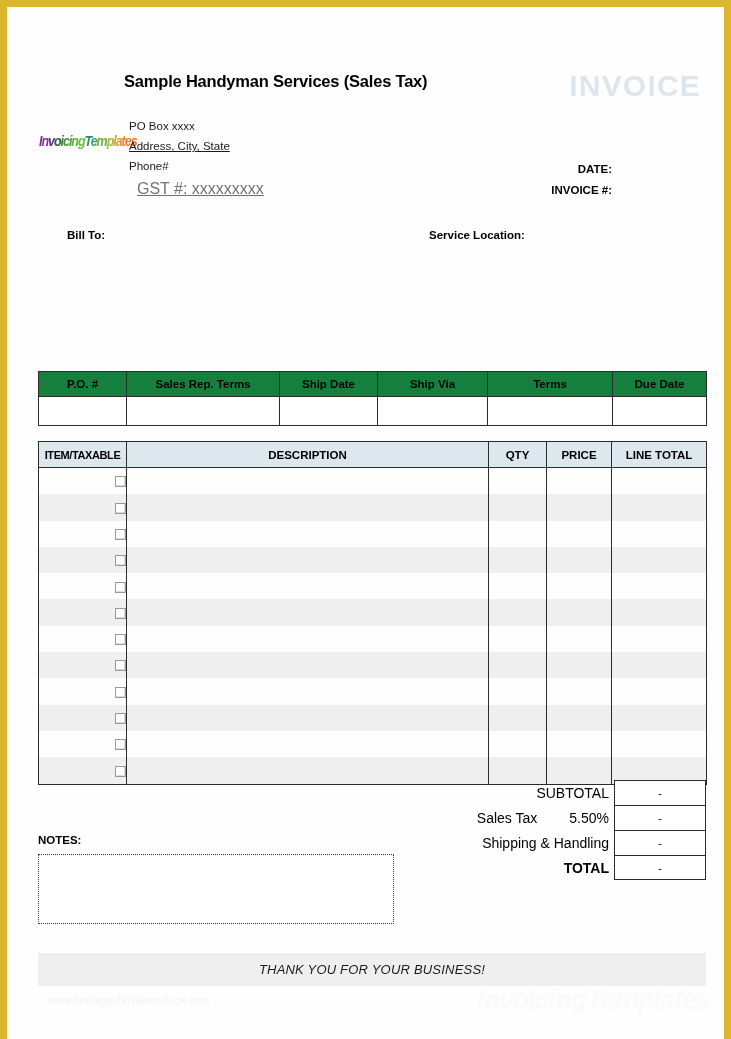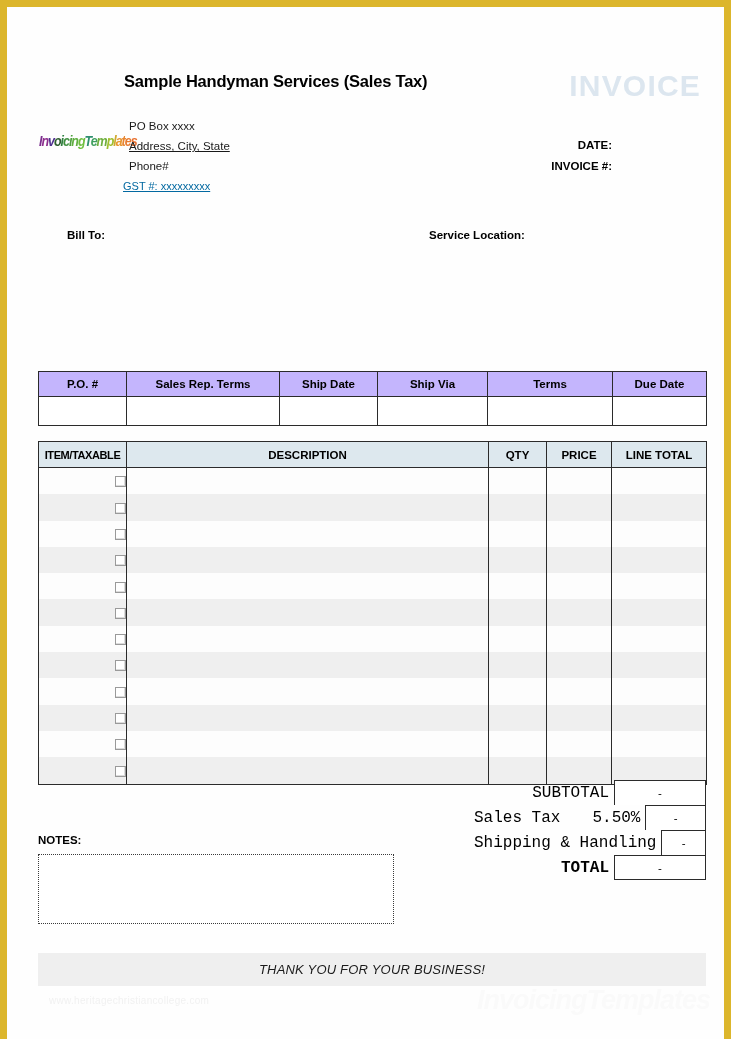--- a/index.html
+++ b/index.html
@@ -76,37 +76,38 @@
     left: 122px;
     font-size: 11.5px;
     color: #1a1a1a;
     white-space: nowrap;
   }
   #addr-0 { top: 113px; }
   #addr-1 { top: 133px; text-decoration: underline; }
   #addr-2 { top: 153px; }
   #gst-line {
     position: absolute;
-    left: 116px;
+    left: 130px;
     top: 173px;
-    font-size: 11px;
-    color: #0369a1;
+    font-size: 16px;
+    color: #737373;
     text-decoration: underline;
     white-space: nowrap;
   }
 
   .right-label {
     position: absolute;
     width: 160px;
     text-align: right;
     left: 445px;
     font-size: 11.5px;
     font-weight: bold;
     color: #000;
     white-space: nowrap;
+    margin-top: 24px;
   }
   #date-label { top: 132px; }
   #invoiceno-label { top: 153px; }
 
   #billto-label {
     position: absolute;
     left: 60px;
     top: 222px;
     font-size: 11.5px;
     font-weight: bold;
@@ -130,21 +131,21 @@
     border-collapse: collapse;
     table-layout: fixed;
   }
   #meta-table th, #meta-table td {
     border: 1px solid #2b2b2b;
     height: 24px;
     padding: 0;
     font-size: 11.5px;
   }
   #meta-table th {
-    background: #c4b5fd;
+    background: #15803d;
     font-weight: bold;
     text-align: center;
     color: #000;
   }
   #meta-table td { background: #ffffff; height: 28px; }
 
   
   #items-table {
     position: absolute;
     left: 31px;
@@ -197,24 +198,23 @@
     display: flex;
     height: 25px;
     align-items: stretch;
   }
   .tot-label {
     flex: 1;
     display: flex;
     align-items: center;
     justify-content: flex-end;
     padding-right: 5px;
-    font-size: 16px;
-    color: #000;
-    white-space: nowrap;
-    font-family: Liberation Mono, monospace;
+    font-size: 14px;
+    color: #000;
+    white-space: nowrap;
   }
   .tot-label.bold { font-weight: bold; }
   .tot-label .taxrate { margin-left: 32px; }
   .tot-value {
     width: 92px;
     box-sizing: border-box;
     border: 1px solid #2b2b2b;
     border-bottom: none;
     background: #ffffff;
     display: flex;

